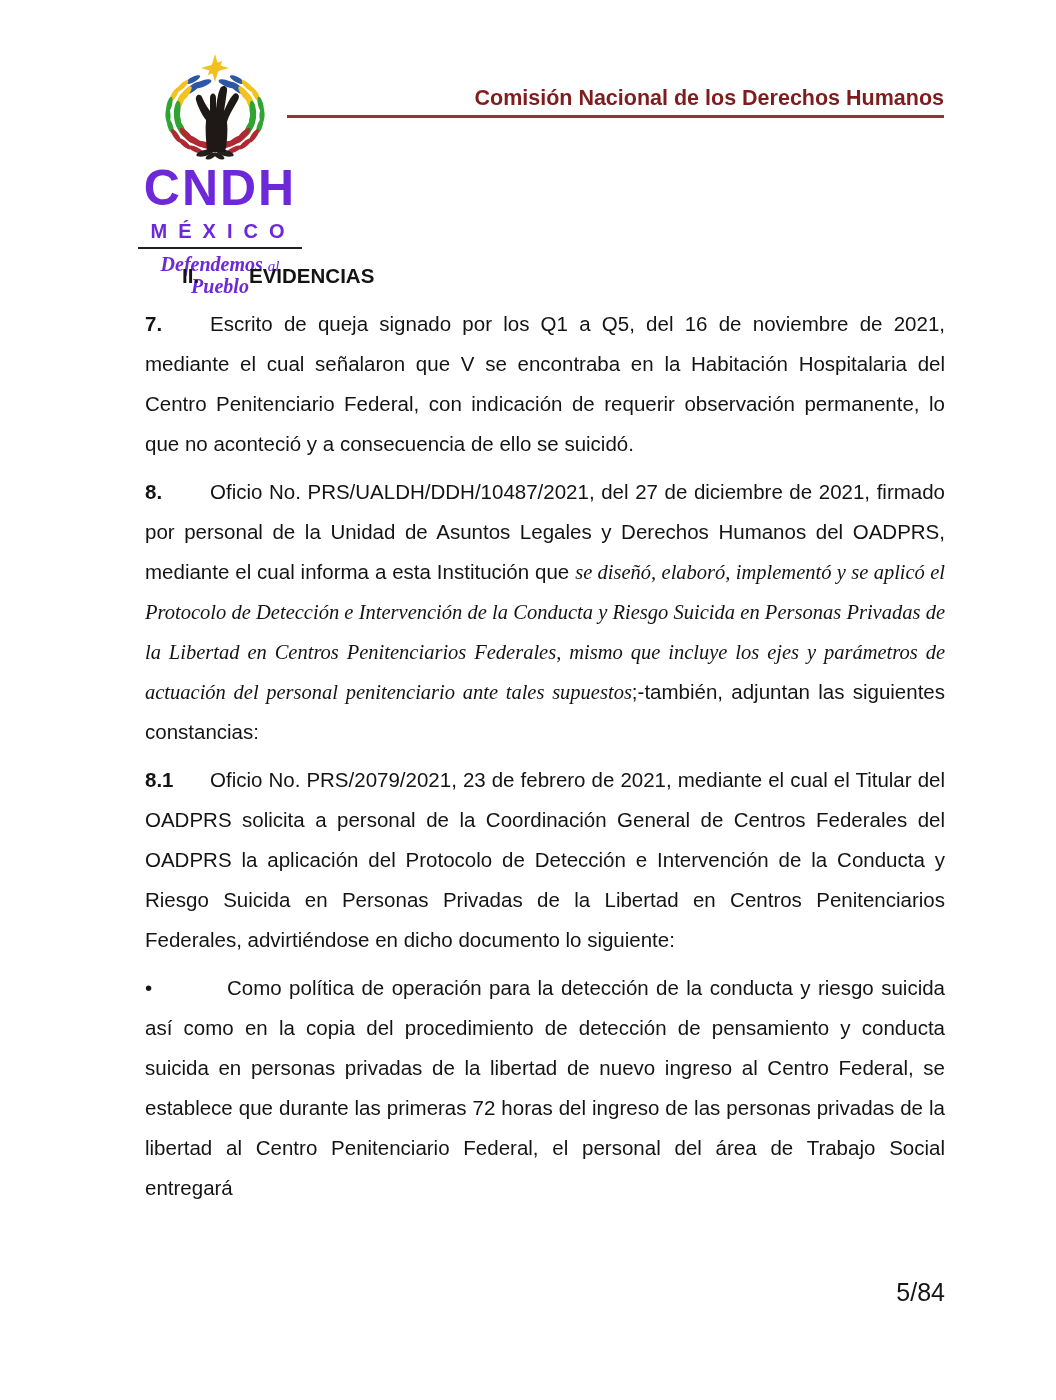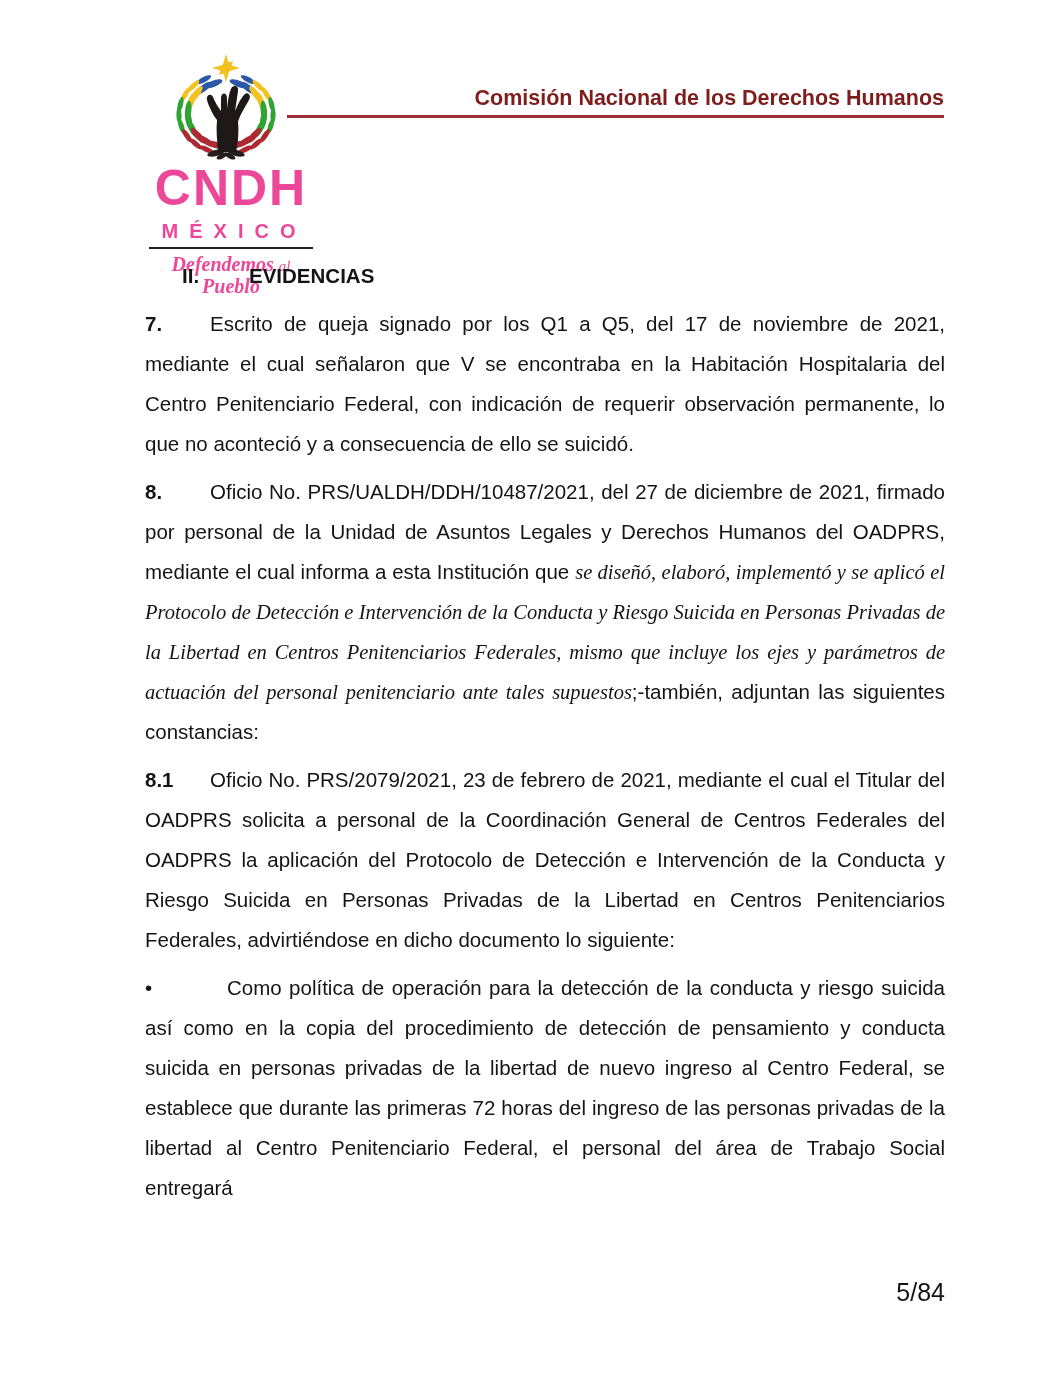--- a/index.html
+++ b/index.html
@@ -8,21 +8,21 @@
     width:1056px; height:1400px;
     background:#ffffff;
     font-family:"Liberation Sans", sans-serif;
     color:#141414;
     overflow:hidden;
   }
 
   
   .header { position:absolute; top:0; left:0; right:0; height:252px; }
 
-  .logo { position:absolute; left:146px; top:52px; width:170px; text-align:center; color:#ec4899; }
+  .logo { position:absolute; left:135px; top:52px; width:170px; text-align:center; color:#6d28d9; }
   .logo-svg { display:block; margin:0 auto 0 20px; }
   .logo-acronym { font-size:50px; font-weight:bold; letter-spacing:2px; line-height:1; margin-top:1px; }
   .logo-country { font-size:20px; font-weight:bold; letter-spacing:11px; text-indent:6px; margin-top:8px; line-height:1; }
   .logo-rule { height:2px; background:#241E1C; margin:6px 3px 0 3px; }
   .logo-motto { font-family:"Liberation Serif", serif; font-style:italic; font-weight:bold; font-size:20px; margin-top:4px; line-height:1.1;text-align:center; }
   .motto-al { font-size:15px; font-weight:normal; }
 
   .brand-title { position:absolute; top:86px; right:112px; font-size:21.5px; font-weight:bold; color:#7f1d1d; white-space:nowrap; }
   .brand-rule { position:absolute; top:115px; left:287px; right:112px; height:3px; background:#9E2F38; }
 
@@ -133,21 +133,21 @@
     </div>
 
     <div class="brand-title">Comisión Nacional de los Derechos Humanos</div>
     <div class="brand-rule"></div>
   </div>
 
   <div class="content">
 
     <p class="section-heading"><span class="heading-num">II.</span><span>EVIDENCIAS</span></p>
 
-    <p class="body"><span class="numtab"><span class="pnum">7.</span></span><span>Escrito de queja signado por los Q1 a Q5, del 17 de noviembre de 2021, mediante el cual señalaron que V se encontraba en la Habitación Hospitalaria del Centro Penitenciario Federal, con indicación de requerir observación permanente, lo que no aconteció y a consecuencia de ello se suicidó.</span></p>
+    <p class="body"><span class="numtab"><span class="pnum">7.</span></span><span>Escrito de queja signado por los Q1 a Q5, del 16 de noviembre de 2021, mediante el cual señalaron que V se encontraba en la Habitación Hospitalaria del Centro Penitenciario Federal, con indicación de requerir observación permanente, lo que no aconteció y a consecuencia de ello se suicidó.</span></p>
 
     <p class="body"><span class="numtab"><span class="pnum">8.</span></span><span>Oficio No. PRS/UALDH/DDH/10487/2021, del 27 de diciembre de 2021, firmado por personal de la Unidad de Asuntos Legales y Derechos Humanos del OADPRS, mediante el cual informa a esta Institución que </span><em>se diseñó, elaboró, implementó y se aplicó el Protocolo de Detección e Intervención de la Conducta y Riesgo Suicida en Personas Privadas de la Libertad en Centros Penitenciarios Federales, mismo que incluye los ejes y parámetros de actuación del personal penitenciario ante tales supuestos</em><span>;-también, adjuntan las siguientes constancias:</span></p>
 
     <p class="body sub"><span class="numtab"><span class="pnum">8.1</span></span><span>Oficio No. PRS/2079/2021, 23 de febrero de 2021, mediante el cual el Titular del OADPRS solicita a personal de la Coordinación General de Centros Federales del OADPRS la aplicación del Protocolo de Detección e Intervención de la Conducta y Riesgo Suicida en Personas Privadas de la Libertad en Centros Penitenciarios Federales, advirtiéndose en dicho documento lo siguiente:</span></p>
 
     <p class="body bullet-item"><span class="bullettab">•</span><span>Como política de operación para la detección de la conducta y riesgo suicida así como en la copia del procedimiento de detección de pensamiento y conducta suicida en personas privadas de la libertad de nuevo ingreso al Centro Federal, se establece que durante las primeras 72 horas del ingreso de las personas privadas de la libertad al Centro Penitenciario Federal, el personal del área de Trabajo Social entregará</span></p>
 
   </div>
 
   <div class="page-number">5/84</div>

